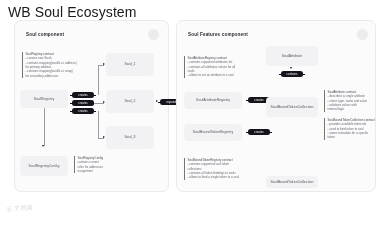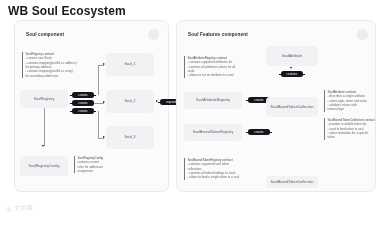--- a/index.html
+++ b/index.html
@@ -10,22 +10,22 @@
     overflow: hidden;
   }
   #page {
     position: relative;
     width: 384px; height: 215px;
     background: #ffffff;
   }
   #title {
     position: absolute;
     left: 8px; top: 4px;
-    font-size: 12px;
-    font-weight: bold;
+    font-size: 14px;
+    font-weight: normal;
     color: #1a1a1a;
     letter-spacing: 0.1px;
   }
   .panel {
     position: absolute;
     background: #fbfbfc;
     border: 1px solid #e9e9ee;
     border-radius: 7px;
   }
   #panel-soul { left: 14px; top: 20px; width: 155px; height: 172px; }

